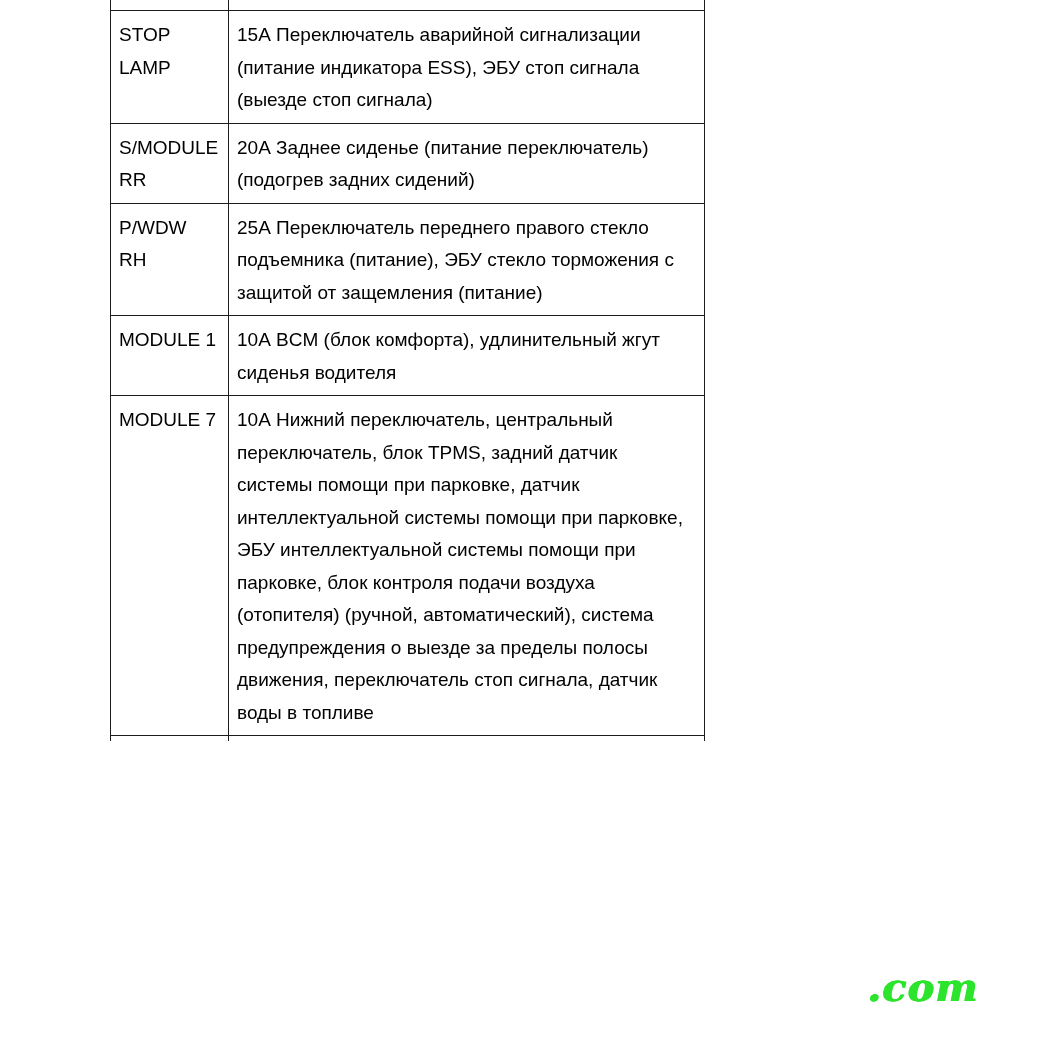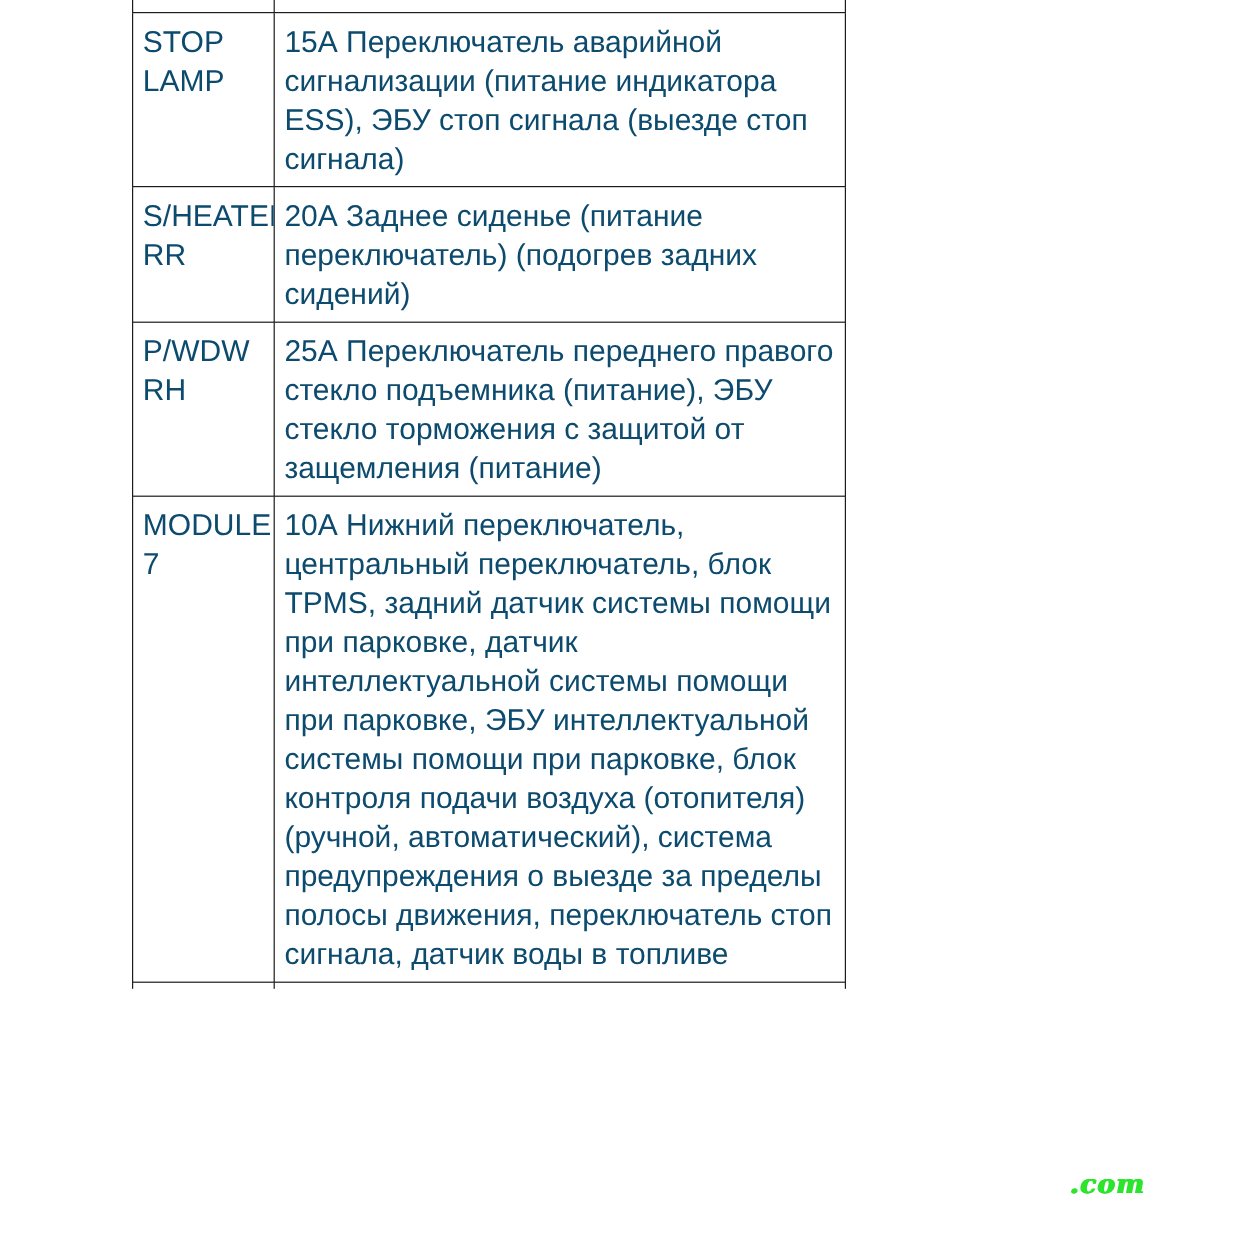--- a/index.html
+++ b/index.html
@@ -24,23 +24,23 @@
     border-collapse: collapse;
     table-layout: fixed;
   }
   .fuse-table col.col-fuse { width: 118px; }
   .fuse-table col.col-desc { width: 476px; }
 
   .fuse-table td {
     border: 1px solid #1c1c1c;
     vertical-align: top;
     padding: 8px 8px 6px 8px;
-    font-size: 25px;
+    font-size: 19px;
     line-height: 32.5px;
-    color: #0c4a6e;
+    color: #000000;
     overflow: hidden;
     margin-top: 30px;
   }
   .fuse-table td.fuse-cell {
     white-space: pre-line; 
   }
 
   
   .fuse-table tr.partial-top td {
     height: 10px;
@@ -67,21 +67,21 @@
   }
   .watermark .site {
     display: block;
     font-size: 31px;
     line-height: 32px;
     letter-spacing: 1px;
     text-shadow: 0.6px 0 currentColor, -0.6px 0 currentColor;
   }
   .watermark .tld {
     display: block;
-    font-size: 22px;
+    font-size: 40px;
     line-height: 26px;
     letter-spacing: 1px;
     text-shadow: 0.6px 0 currentColor, -0.6px 0 currentColor;
     text-align: center;
   }
 </style>
 </head>
 <body>
 
 <table class="fuse-table">
@@ -94,28 +94,32 @@
       <td></td>
       <td></td>
     </tr>
 
     <tr>
         <td class="fuse-cell">STOP
 LAMP</td>
         <td class="desc-cell">15А Переключатель аварийной сигнализации (питание индикатора ESS), ЭБУ стоп сигнала (выезде стоп сигнала)</td>
       </tr>
       <tr>
-        <td class="fuse-cell">S/HEATER
+        <td class="fuse-cell">S/MODULE
 RR</td>
         <td class="desc-cell">20А Заднее сиденье (питание переключатель) (подогрев задних сидений)</td>
       </tr>
       <tr>
         <td class="fuse-cell">P/WDW
 RH</td>
         <td class="desc-cell">25А Переключатель переднего правого стекло подъемника (питание), ЭБУ стекло торможения с защитой от защемления (питание)</td>
+      </tr>
+      <tr>
+        <td class="fuse-cell">MODULE 1</td>
+        <td class="desc-cell">10А BCM (блок комфорта), удлинительный жгут сиденья водителя</td>
       </tr>
       <tr>
         <td class="fuse-cell">MODULE 7</td>
         <td class="desc-cell">10А Нижний переключатель, центральный переключатель, блок TPMS, задний датчик системы помощи при парковке, датчик интеллектуальной системы помощи при парковке, ЭБУ интеллектуальной системы помощи при парковке, блок контроля подачи воздуха (отопителя) (ручной, автоматический), система предупреждения о выезде за пределы полосы движения, переключатель стоп сигнала, датчик воды в топливе</td>
       </tr>
       <tr class="partial-bottom">
       <td></td>
       <td></td>
     </tr>
   </tbody>

